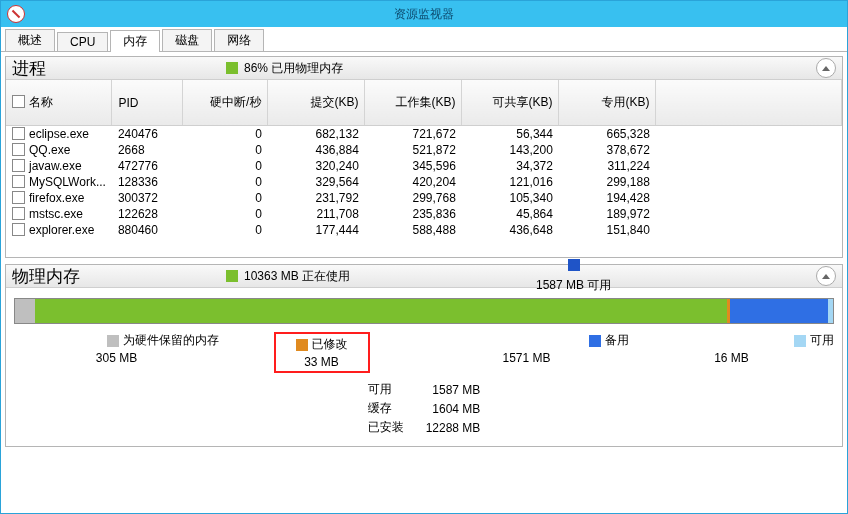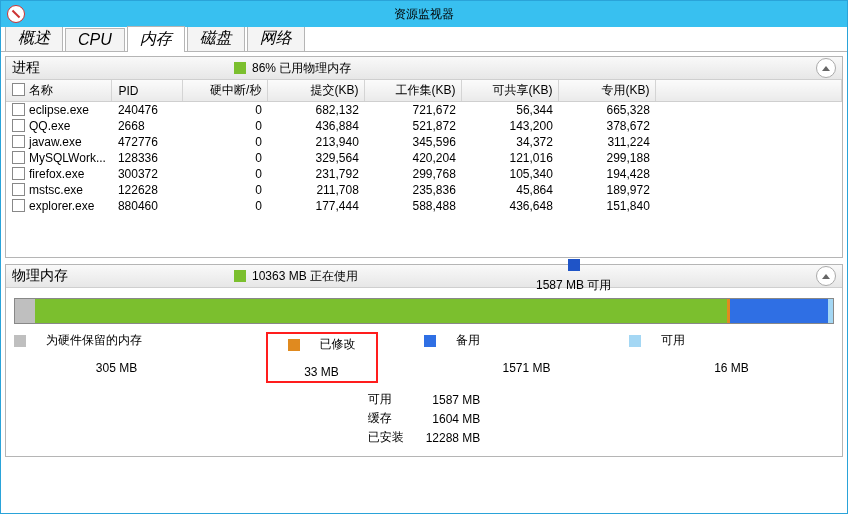--- a/index.html
+++ b/index.html
@@ -4,21 +4,21 @@
 <style>
   html, body {
     margin: 0; padding: 0;
     font-family: "Microsoft YaHei", "Segoe UI", sans-serif;
     font-size: 12px;
     background: #fff;
     color: #000;
   }
   .window { width: 848px; height: 514px; border: 1px solid #2aa3d9; box-sizing: border-box; overflow: hidden; position: relative; }
   .titlebar {
-    height: 26px; background: #38c0f0; color: #000000;
+    height: 26px; background: #38c0f0; color: #0c4a6e;
     display: flex; align-items: center;
     position: relative;
   }
   .titlebar .title { position:absolute; left:50%; transform:translateX(-50%); font-size:12px; }
   .titlebar .icon-box {
     width:16px; height:16px; margin-left:6px;
     background:#fff; border:1px solid #c33; border-radius:50%;
     display:flex;align-items:center;justify-content:center;
   }
   .titlebar .slash {
@@ -34,64 +34,63 @@
   .tabsbar {
     display:flex; align-items:flex-end;
     padding: 2px 4px 0 4px;
     border-bottom:1px solid #b5b5b5;
     background:#fff;
     height:22px;
   }
   .tab {
     border:1px solid #b5b5b5; border-bottom:none;
     padding:2px 12px; margin-right:2px; background:#f4f4f4;
-    font-size:16px;
-    font-style:italic;
+    font-size:12px;
   }
   .tab.active { background:#fff; position:relative; top:1px; }
   .body-area { padding:4px; }
   .panel {
     border:1px solid #b5b5b5; margin-bottom:6px; background:#fff;
   }
   .panel-hdr {
     height:22px;
     background:linear-gradient(#f9f9f9,#e7e7e7);
     border-bottom:1px solid #cfcfcf;
     display:flex; align-items:center; padding:0 6px;
     position:relative;
   }
-  .panel-hdr .ptitle { font-size:14px; }
-  .panel-hdr .mid { position:absolute; left:220px; display:flex; align-items:center; gap:6px;margin-left:8px; }
+  .panel-hdr .ptitle { font-size:17px; }
+  .panel-hdr .mid { position:absolute; left:220px; display:flex; align-items:center; gap:6px; }
   .panel-hdr .mid2 { position:absolute; left:530px; display:flex; align-items:center; gap:6px;flex-direction:column; }
   .swatch { width:12px;height:12px; display:inline-block; }
   .expander {
     margin-left:auto; width:18px;height:18px;border:1px solid #aaa;border-radius:50%;
     display:flex;align-items:center;justify-content:center; background:#fff;
   }
   .chev-up::before { content:""; display:block; width:0;height:0;
     border-left:4px solid transparent;border-right:4px solid transparent;
     border-bottom:5px solid #666; }
   .tbl { width:100%; border-collapse:collapse; }
   .tbl th {
     background:linear-gradient(#fbfbfb,#eaeaea);
     border-right:1px solid #d4d4d4; border-bottom:1px solid #cfcfcf;
-    font-weight:normal; text-align:left; padding:2px 6px; font-size:12px;
+    font-weight:normal; text-align:left; padding:14px 6px; font-size:12px;
     white-space:nowrap;
   }
   .tbl td { padding:1px 6px; border-bottom:0; white-space:nowrap; }
   .tbl td.r { text-align:right; }
   .tbl td.c0 { width:90px; }
   .chk { display:inline-block; width:11px;height:11px;border:1px solid #888;background:#fff;margin-right:4px;vertical-align:-2px;}
   .membarwrap { padding:10px 8px 8px 8px; }
   .membar { height:24px; border:1px solid #888; background:#ddd; display:flex; }
   .membar .seg { height:100%; }
   .legend { display:flex; margin-top:8px; gap:0; }
   .legend .item { flex:1; text-align:center; }
-  .legend .lab { display:flex; align-items:center; justify-content:flex-start; gap:20px; }
-  .legend .val { margin-top:12px; }
+  .legend .lab { display:flex; align-items:center; justify-content:flex-end; gap:4px; }
+  .legend .val { margin-top:2px; }
   .highlight-box { border:2px solid #ff1d1d; padding:2px 20px; display:inline-block; }
   .stats { margin-top:6px; display:flex; justify-content:center; }
   .stats table td { padding:0 10px; }
   .stats table td.r2 { text-align:right; }
   .proc-body { height:177px; overflow:hidden; }
   th.name-col { width:90px; }
   th.pid-col  { width:58px; }
   th.hi-col   { width:72px; text-align:right; }
   th.num-col  { width:84px; text-align:right; }
 </style>
@@ -161,21 +160,21 @@
                 <td class="r">436,884</td>
                 <td class="r">521,872</td>
                 <td class="r">143,200</td>
                 <td class="r">378,672</td>
                 <td></td>
               </tr>
               <tr>
                 <td class="c0"><span class="chk"></span>javaw.exe</td>
                 <td>472776</td>
                 <td class="r">0</td>
-                <td class="r">213,940</td>
+                <td class="r">320,240</td>
                 <td class="r">345,596</td>
                 <td class="r">34,372</td>
                 <td class="r">311,224</td>
                 <td></td>
               </tr>
               <tr>
                 <td class="c0"><span class="chk"></span>MySQLWork...</td>
                 <td>128336</td>
                 <td class="r">0</td>
                 <td class="r">329,564</td>

